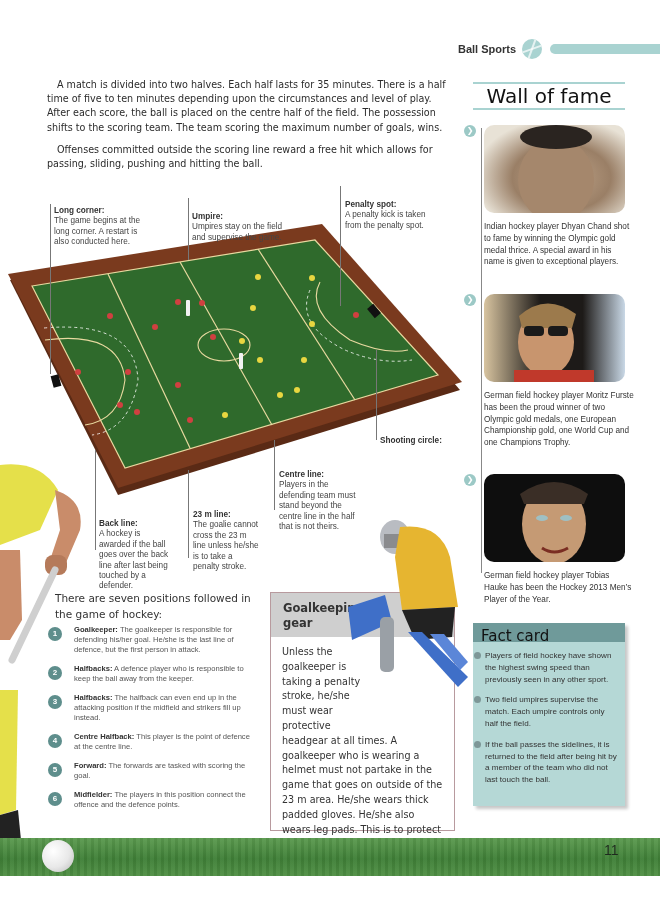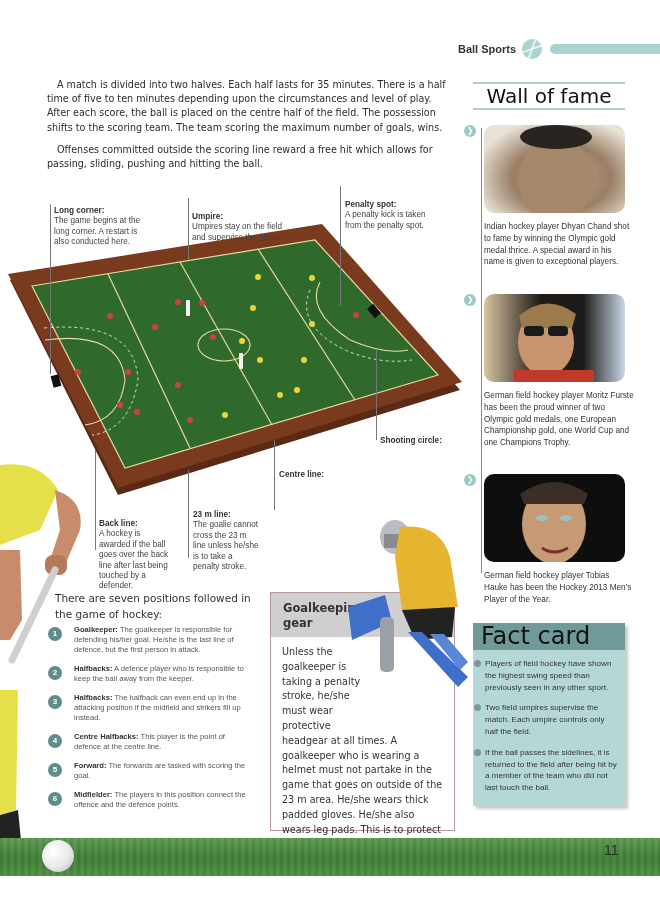--- a/index.html
+++ b/index.html
@@ -48,21 +48,21 @@
   
   .wof-rule { position: absolute; left: 473px; width: 152px; height: 2px; background: #a9d3d1; }
   .wof-title { position: absolute; left: 473px; top: 84px; width: 152px; text-align: center; font-family: "DejaVu Sans", sans-serif; font-size: 20px; color: #111; }
   .wof-vline { position: absolute; left: 481px; top: 128px; width: 1px; height: 445px; background: #888; }
   .wof-arrow { position: absolute; left: 464px; width: 12px; height: 12px; border-radius: 50%; background: #9cc9c6; color: #fff; font-size: 8px; line-height: 12px; text-align: center; font-weight: bold; }
   .portrait { position: absolute; left: 484px; width: 141px; height: 88px; border-radius: 10px; overflow: hidden; }
   .wof-cap { position: absolute; left: 484px; width: 150px; font-family: "Liberation Sans", sans-serif; font-size: 8.2px; line-height: 11.8px; color: #333; }
 
   
   .fact-card { position: absolute; left: 473px; top: 623px; width: 152px; height: 183px; background: #b5d8d6; box-shadow: 3px 3px 3px rgba(0,0,0,0.22); }
-  .fact-head { background: #6f9a9a; height: 27px; padding: 1px 8px; font-family: "DejaVu Sans", sans-serif; font-size: 24px; color: #111; line-height: 25px; }
+  .fact-head { background: #6f9a9a; height: 19px; padding: 1px 8px; font-family: "DejaVu Sans", sans-serif; font-size: 15px; color: #111; line-height: 25px; }
   .fact-list { list-style: none; padding: 8px 8px 0 7px; }
   .fact-item { position: relative; font-family: "Liberation Sans", sans-serif; font-size: 8.1px; line-height: 11.8px; color: #333; margin-bottom: 9px; }
   .fact-dot { position: absolute; left: -11px; top: 2px; width: 7px; height: 7px; border-radius: 50%; background: #7d9797; }
 
   
   .grass { position: absolute; left: 0; top: 838px; width: 660px; height: 38px;
     background:
       repeating-linear-gradient(90deg, rgba(0,0,0,0.05) 0 3px, rgba(255,255,255,0.04) 3px 7px),
       linear-gradient(180deg, #5b9a4f 0%, #3f7f37 55%, #4f8f44 100%); }
   .ball { position: absolute; left: 42px; top: 840px; width: 32px; height: 32px; border-radius: 50%; background: radial-gradient(circle at 35% 35%, #ffffff 0%, #e8e8e8 55%, #b9b9b9 100%); }
@@ -159,20 +159,21 @@
 </div>
 <div class="callout" style="left:345px; top:186px; width:86px;">
   <span class="ct">Penalty spot:</span>
   <span>A penalty kick is taken from the penalty spot.</span>
 </div>
 <div class="callout" style="left:380px; top:422px; width:72px;">
   <span class="ct">Shooting circle:</span>
 </div>
 <div class="callout" style="left:279px; top:456px; width:82px;">
   <span class="ct">Centre line:</span>
+  <span>Players in the defending team must stand beyond the centre line in the half that is not theirs.</span>
 </div>
 <div class="callout" style="left:193px; top:496px; width:66px;">
   <span class="ct">23 m line:</span>
   <span>The goalie cannot cross the 23 m line unless he/she is to take a penalty stroke.</span>
 </div>
 <div class="callout" style="left:99px; top:505px; width:72px;">
   <span class="ct">Back line:</span>
   <span>A hockey is awarded if the ball goes over the back line after last being touched by a defender.</span>
 </div>
 
@@ -197,21 +198,21 @@
   <li class="pos-item" style="margin-top:9px;">
     <span class="pos-num">2</span>
     <b>Halfbacks:</b><span> A defence player who is responsible to keep the ball away from the keeper.</span>
   </li>
   <li class="pos-item" style="margin-top:9px;">
     <span class="pos-num">3</span>
     <b>Halfbacks:</b><span> The halfback can even end up in the attacking position if the midfield and strikers fill up instead.</span>
   </li>
   <li class="pos-item" style="margin-top:9px;">
     <span class="pos-num">4</span>
-    <b>Centre Halfbacks:</b><span> This player is the point of defence at the centre line.</span>
+    <b>Centre Halfback:</b><span> This player is the point of defence at the centre line.</span>
   </li>
   <li class="pos-item" style="margin-top:9px;">
     <span class="pos-num">5</span>
     <b>Forward:</b><span> The forwards are tasked with scoring the goal.</span>
   </li>
   <li class="pos-item" style="margin-top:9px;">
     <span class="pos-num">6</span>
     <b>Midfielder:</b><span> The players in this position connect the offence and the defence points.</span>
   </li>
 </ul>

